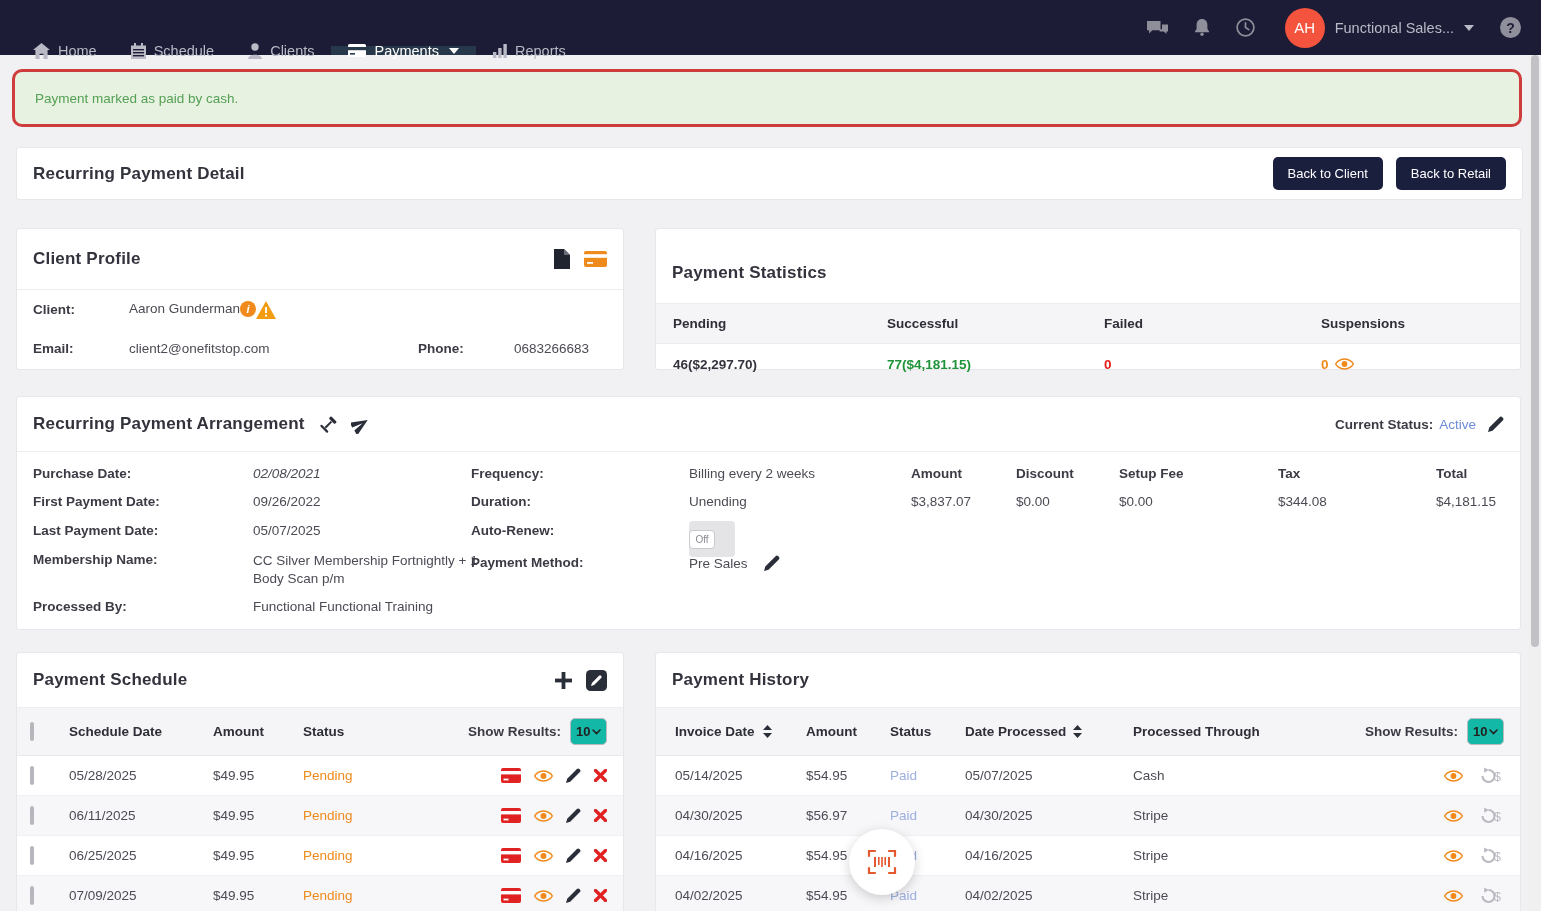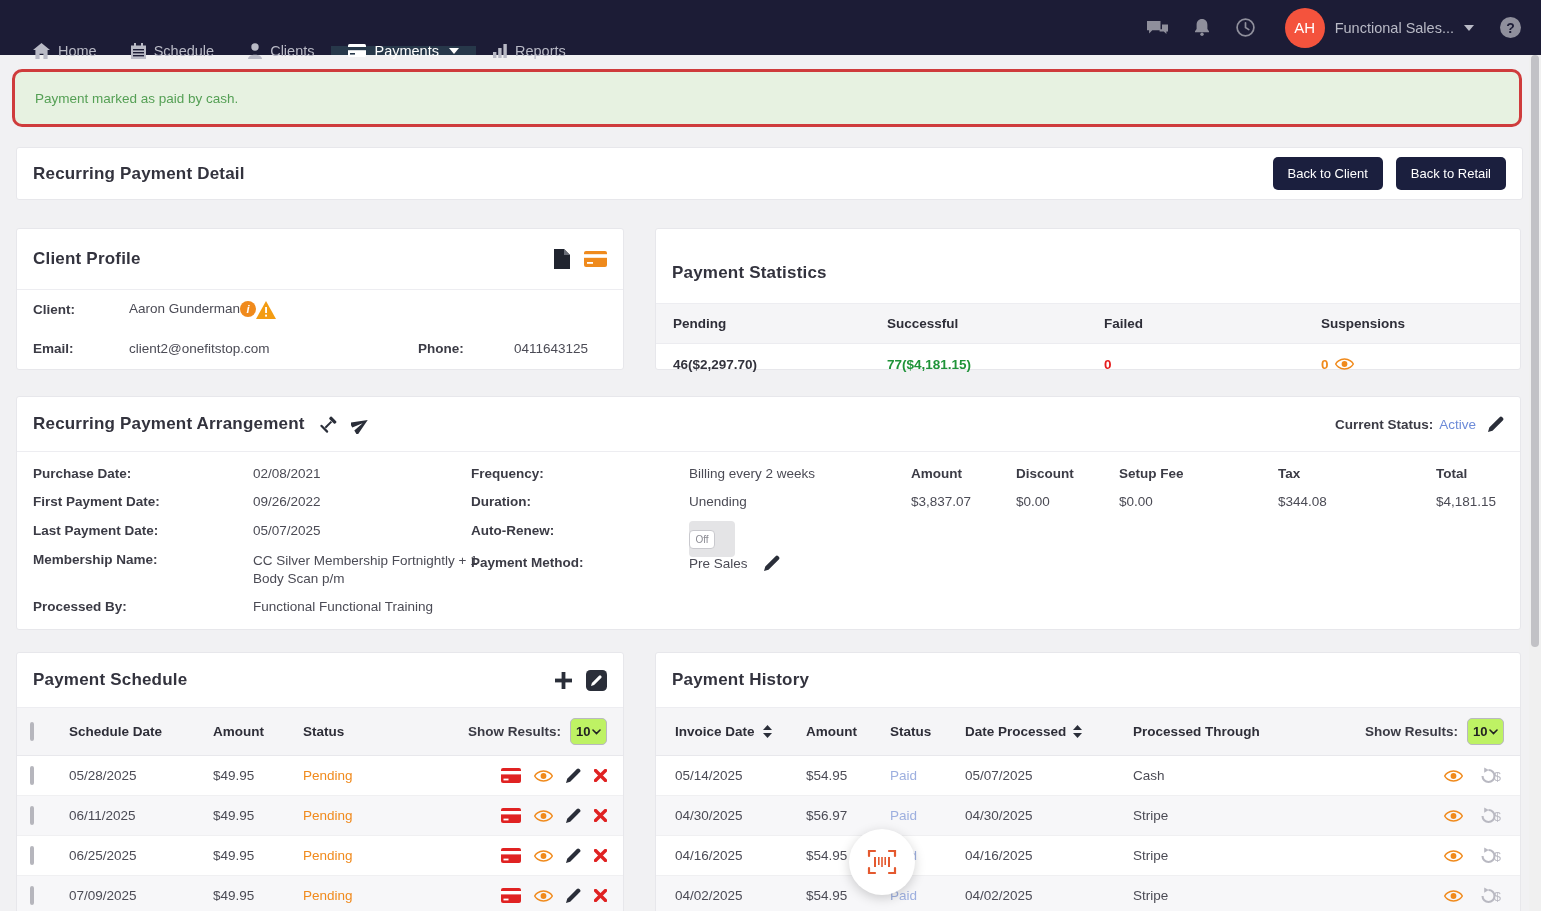--- a/index.html
+++ b/index.html
@@ -119,21 +119,21 @@
 
   
   .tbl-head {
     display:flex; align-items:center; height:48px; background:#f5f5f7;
     border-bottom:1px solid #e8e8ec; font-weight:700; font-size:13.5px; color:#2e2e38;
   }
   .tbl-row { display:flex; align-items:center; height:40px; font-size:13.5px; border-bottom:1px solid #f0f0f2; }
   .tbl-row:nth-child(even) { background:#f7f7f9; }
   .checkbox { width:17px; height:17px; border:2px solid #b6b6bd; border-radius:4px; background:#fff; cursor:pointer; }
   .select-box {
-    width:37px; height:27px; background:#bef264; border:1px solid #b9b9c0; border-radius:5px;
+    width:37px; height:27px; background:#14b8a6; border:1px solid #b9b9c0; border-radius:5px;
     display:flex; align-items:center; justify-content:space-between; padding:0 5px;
     font-size:13px; color:#222; cursor:pointer;
   }
   .show-results { display:flex; align-items:center; gap:9px; margin-left:auto; padding-right:16px; }
   .status-pending { color:var(--accent-orange,#f08a26); }
   .status-paid { color:var(--paid-blue,#9dafdf); }
 
   
   #schedule-card { left:16px; top:652px; width:608px; height:285px; }
   .sc-cb { width:52px; padding-left:13px; }
@@ -288,21 +288,21 @@
             <rect x="9.1" y="6" width="1.9" height="6" fill="#fff"></rect>
             <rect x="9.1" y="13.6" width="1.9" height="2" fill="#fff"></rect>
           </svg>
       </span>
     </span>
   </div>
   <div class="cp-row">
     <span class="lbl cp-lbl">Email:</span>
     <span class="cp-email">client2@onefitstop.com</span>
     <span class="lbl cp-phone-lbl">Phone:</span>
-    <span>0411643125</span>
+    <span>0683266683</span>
   </div>
 </div>
 
 <div class="card" id="stats-card">
   <div class="card-header">
     <span class="card-title">Payment Statistics</span>
   </div>
   <div class="stats-row stats-head">
     <span class="st-col1">Pending</span>
     <span class="st-col2">Successful</span>
@@ -352,21 +352,21 @@
       <span class="icon" style="margin-left:6px;">
         <svg width="16" height="16" viewBox="0 0 16 16">
             <path d="M0 16 l1.3-4.5 L11.6 1.2 a1.9 1.9 0 0 1 2.7 0 l.5 .5 a1.9 1.9 0 0 1 0 2.7 L4.5 14.7 Z" fill="#2a2e39"></path>
           </svg>
       </span>
     </span>
   </div>
   <div class="rpa-body">
 
     <span class="f lbl" style="left:16px; top:14px;">Purchase Date:</span>
-    <span class="f" style="left:236px; top:14px;">02/08/2021</span>
+    <span class="f" style="left:236px; top:14px;font-style:italic;">02/08/2021</span>
     <span class="f lbl" style="left:16px; top:42px;">First Payment Date:</span>
     <span class="f" style="left:236px; top:42px;">09/26/2022</span>
     <span class="f lbl" style="left:16px; top:71px;">Last Payment Date:</span>
     <span class="f" style="left:236px; top:71px;">05/07/2025</span>
     <span class="f lbl" style="left:16px; top:100px;">Membership Name:</span>
     <span class="f wrapv" style="left:236px; top:100px;">CC Silver Membership Fortnightly + 1 Body Scan p/m</span>
     <span class="f lbl" style="left:16px; top:147px;">Processed By:</span>
     <span class="f" style="left:236px; top:147px;">Functional Functional Training</span>
 
     <span class="f lbl" style="left:454px; top:14px;">Frequency:</span>

